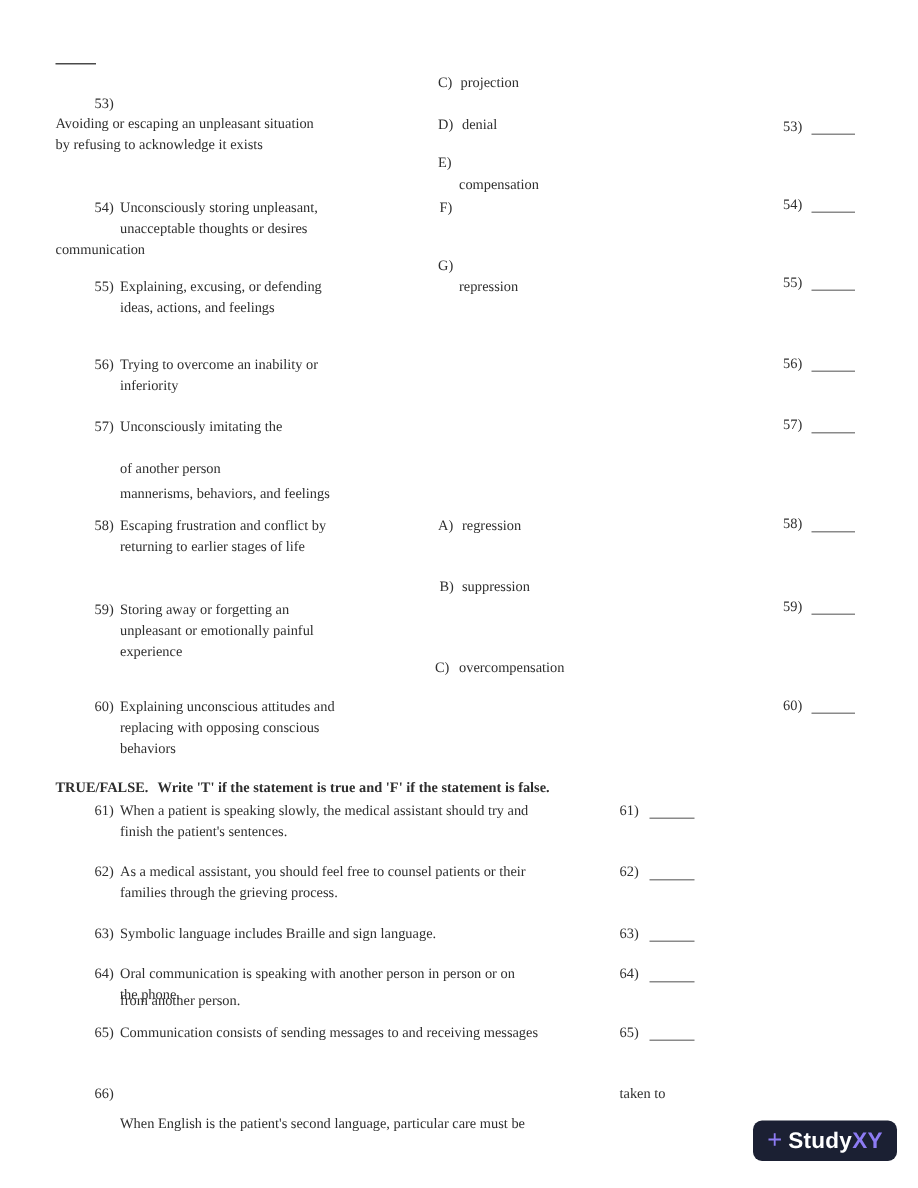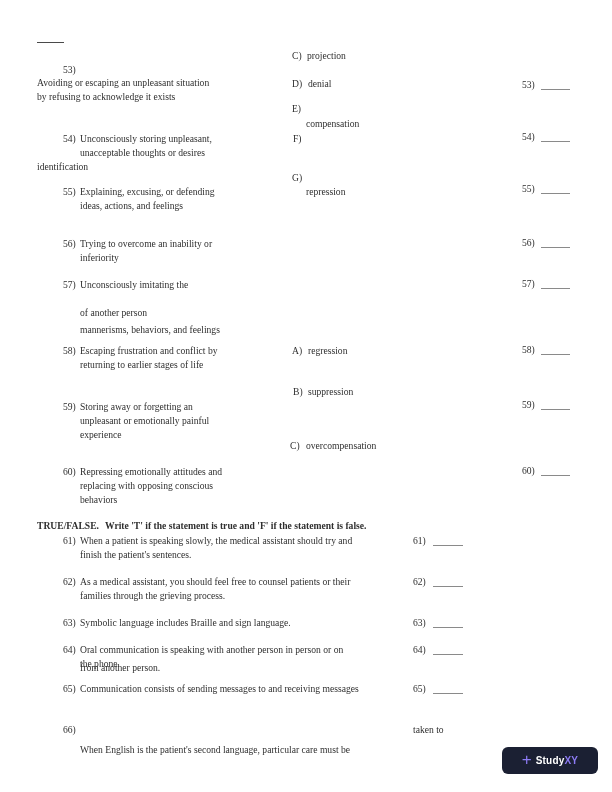--- a/index.html
+++ b/index.html
@@ -38,37 +38,37 @@
     gap:4px;
     font-family:"Liberation Sans", sans-serif;
     cursor:pointer;
   }
   .logo .plus {
     font-size:17px;
     font-weight:400;
     line-height:17px;
     margin-top:-2px;
   }
-  .logo .word { font-size:10px; font-weight:bold; letter-spacing:0.2px; }
+  .logo .word { font-size:15px; font-weight:bold; letter-spacing:0.2px; }
 </style>
 </head>
 <body>
 
 <div class="page">
 
   <div class="stray-line" style="left:37px; top:42px; width:27px;"></div>
 
   <span class="t" style="left:63px; top:64px;">53)</span>
   <span class="t" style="left:37px; top:77px;">Avoiding or escaping an unpleasant situation</span>
   <span class="t" style="left:37px; top:91px;">by refusing to acknowledge it exists</span>
 
   <span class="t" style="left:63px; top:133px;">54)</span>
   <span class="t" style="left:80px; top:133px;">Unconsciously storing unpleasant,</span>
   <span class="t" style="left:80px; top:147px;">unacceptable thoughts or desires</span>
-  <span class="t" style="left:37px; top:161px;">identification</span>
+  <span class="t" style="left:37px; top:161px;">communication</span>
 
   <span class="t" style="left:63px; top:186px;">55)</span>
   <span class="t" style="left:80px; top:186px;">Explaining, excusing, or defending</span>
   <span class="t" style="left:80px; top:200px;">ideas, actions, and feelings</span>
 
   <span class="t" style="left:63px; top:238px;">56)</span>
   <span class="t" style="left:80px; top:238px;">Trying to overcome an inability or</span>
   <span class="t" style="left:80px; top:252px;">inferiority</span>
 
   <span class="t" style="left:63px; top:279px;">57)</span>
@@ -79,21 +79,21 @@
   <span class="t" style="left:63px; top:345px;">58)</span>
   <span class="t" style="left:80px; top:345px;">Escaping frustration and conflict by</span>
   <span class="t" style="left:80px; top:359px;">returning to earlier stages of life</span>
 
   <span class="t" style="left:63px; top:401px;">59)</span>
   <span class="t" style="left:80px; top:401px;">Storing away or forgetting an</span>
   <span class="t" style="left:80px; top:415px;">unpleasant or emotionally painful</span>
   <span class="t" style="left:80px; top:429px;">experience</span>
 
   <span class="t" style="left:63px; top:466px;">60)</span>
-  <span class="t" style="left:80px; top:466px;">Repressing emotionally attitudes and</span>
+  <span class="t" style="left:80px; top:466px;">Explaining unconscious attitudes and</span>
   <span class="t" style="left:80px; top:480px;">replacing with opposing conscious</span>
   <span class="t" style="left:80px; top:494px;">behaviors</span>
 
   <span class="t" style="left:292px; top:50px;">C)</span>
   <span class="t" style="left:307px; top:50px;">projection</span>
 
   <span class="t" style="left:292px; top:78px;">D)</span>
   <span class="t" style="left:308px; top:78px;">denial</span>
 
   <span class="t" style="left:292px; top:103px;">E)</span>

